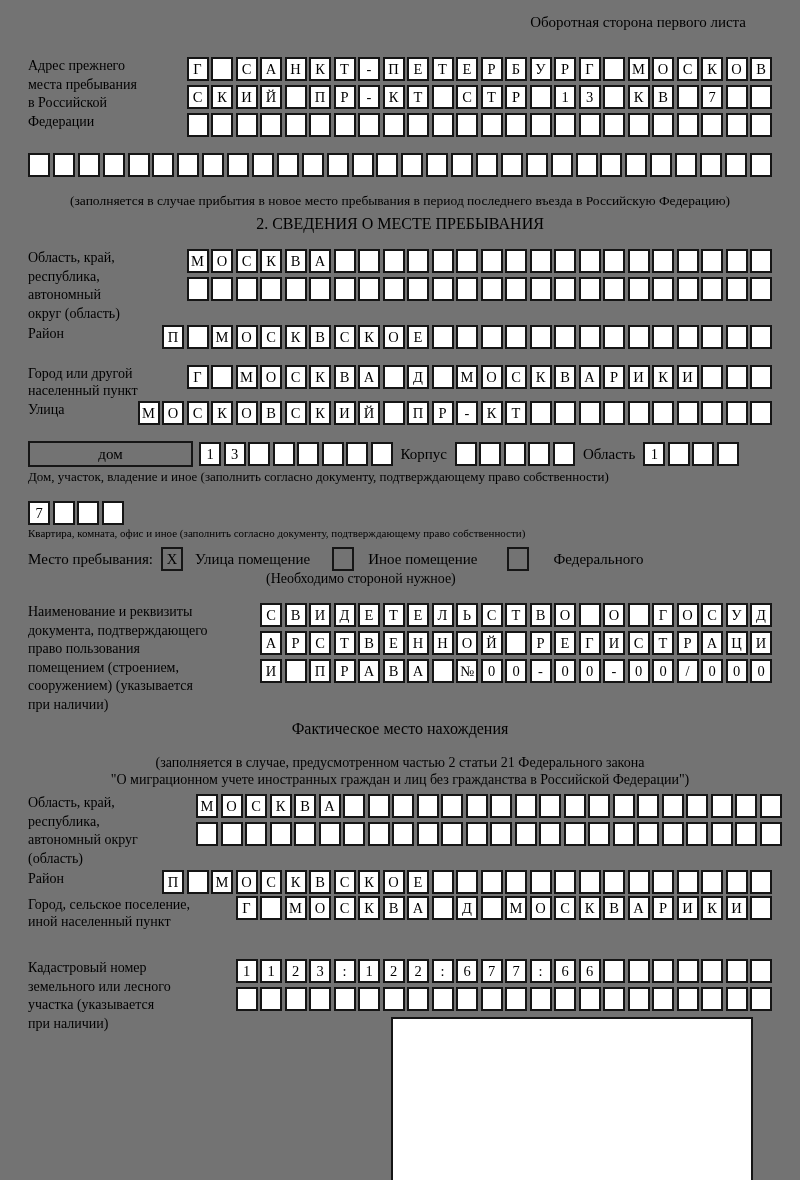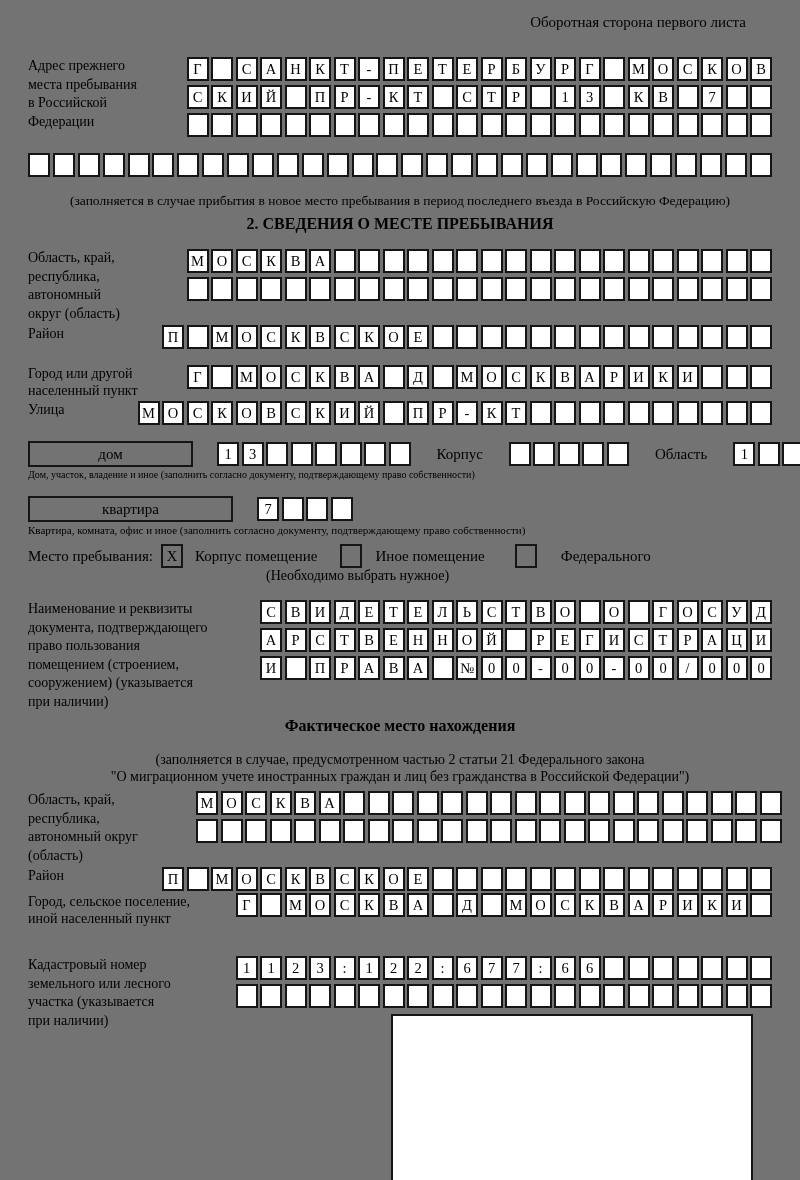--- a/index.html
+++ b/index.html
@@ -22,23 +22,23 @@
     border:2px solid #151515;
     display:flex;align-items:center;justify-content:center;
     font-size:14.5px;line-height:1;background:#fff
   }
 
   .frow{display:flex;align-items:flex-start}
   .lbl{flex:none;white-space:pre-line;line-height:18.5px;font-size:14px}
   .rowstack{flex:1;display:flex;flex-direction:column;gap:4px}
 
   .caption{font-size:13.5px;text-align:center}
-  .sec-title{font-weight:bold;font-size:16px;text-align:center}
-
-  .houserow{display:flex;align-items:center;gap:24px}
+  .sec-title{font-weight:normal;font-size:16px;text-align:center}
+
+  .houserow{display:flex;align-items:center;gap:6px}
   .bigbox{
     flex:none;height:26px;border:2px solid #151515;
     display:flex;align-items:center;justify-content:center;font-size:15px
   }
   .bigbox.dom{width:165px}
   .bigbox.kv{width:205px}
   .inl-lbl{flex:none;font-size:15px;padding:0 2px}
 
   .stayrow{display:flex;align-items:center}
   .chk{
@@ -368,43 +368,42 @@
         <div class="cell"></div>
       </div>
     <div class="inl-lbl">Область</div>
     <div class="cellrow inline">
         <div class="cell">1</div>
         <div class="cell"></div>
         <div class="cell"></div>
         <div class="cell"></div>
       </div>
   </div>
-  <div class="mt2" style="font-size:10px">Дом, участок, владение и иное (заполнить согласно документу, подтверждающему право собственности)</div>
+  <div class="mt2" style="font-size:13px">Дом, участок, владение и иное (заполнить согласно документу, подтверждающему право собственности)</div>
 
   <div class="houserow mt4">
-    <div class="bigbox kv">квартира</div>
     <div class="cellrow inline">
         <div class="cell">7</div>
         <div class="cell"></div>
         <div class="cell"></div>
         <div class="cell"></div>
       </div>
   </div>
   <div class="mt2" style="font-size:11px">Квартира, комната, офис и иное (заполнить согласно документу, подтверждающему право собственности)</div>
 
   <div class="stayrow mt8">
     <span>Место пребывания:</span>
     <span class="chk" style="margin-left:8px">X</span>
-    <span style="margin-left:12px">Корпус помещение</span>
+    <span style="margin-left:12px">Улица помещение</span>
     <span class="chk" style="margin-left:22px"></span>
     <span style="margin-left:14px">Иное помещение</span>
     <span class="chk" style="margin-left:30px"></span>
     <span style="margin-left:24px">Федерального</span>
   </div>
-  <div class="stay-note">(Необходимо выбрать нужное)</div>
+  <div class="stay-note">(Необходимо стороной нужное)</div>
 
   <div class="frow mt4">
     <div class="lbl" style="width:225px">Наименование и реквизиты
 документа, подтверждающего
 право пользования
 помещением (строением,
 сооружением) (указывается
 при наличии)</div>
     <div class="rowstack">
       <div class="cellrow">

